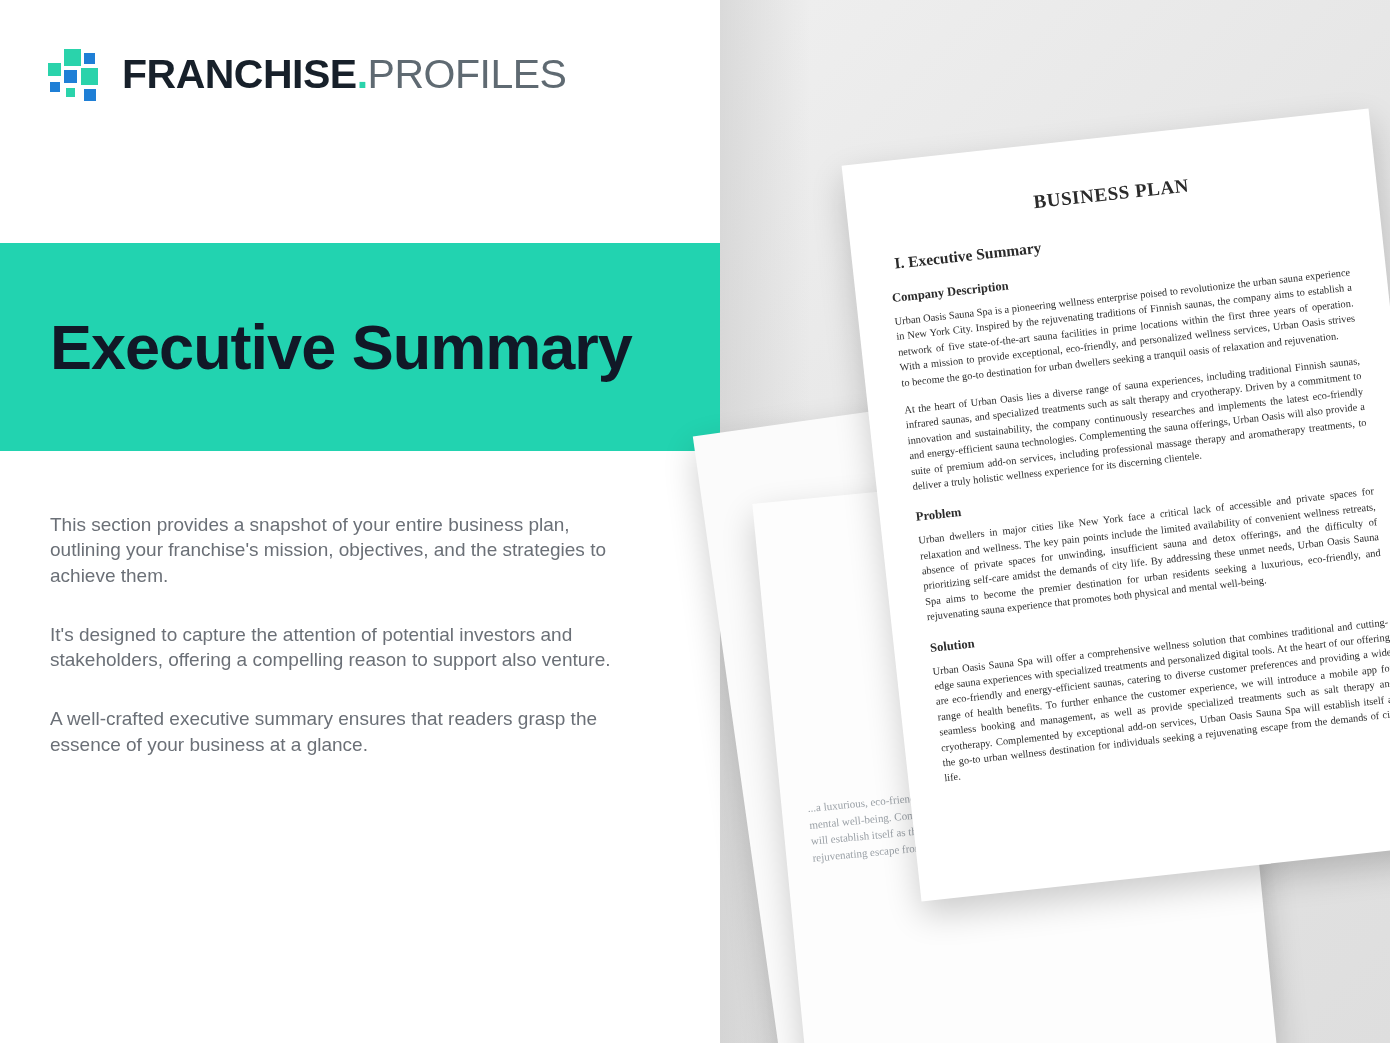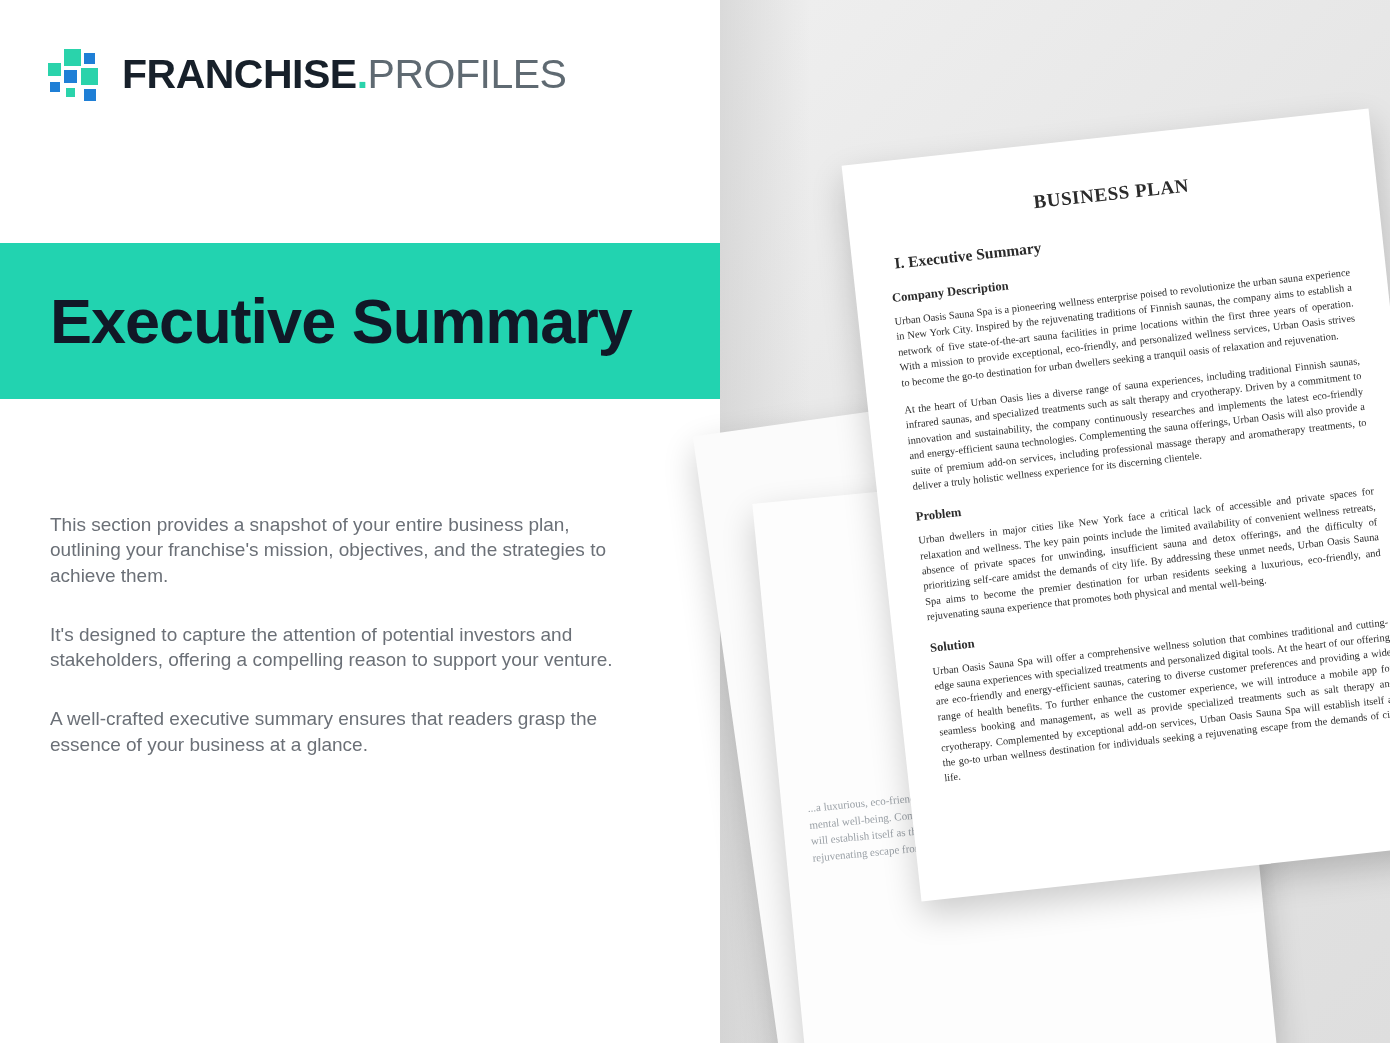--- a/index.html
+++ b/index.html
@@ -60,21 +60,21 @@
   .logo-text .b1 { font-weight: bold; color: #17202a; }
   .logo-text .dot { font-weight: bold; color: #2ad3ab; }
   .logo-text .b2 { font-weight: normal; color: #5f6a72; }
 
   
   .title-band {
     position: absolute;
     left: 0;
     top: 243px;
     width: 720px;
-    height: 156px;
+    height: 208px;
     background: #22d3b0;
     display: flex;
     align-items: center;
   }
   .title-band h1 {
     margin: 0 0 0 50px;
     font-size: 63px;
     font-weight: bold;
     color: #111827;
     letter-spacing: -1px;
@@ -195,21 +195,21 @@
       <span class="b1">FRANCHISE</span><span class="dot">.</span><span class="b2">PROFILES</span>
     </div>
   </div>
 
   <div class="title-band">
     <h1>Executive Summary</h1>
   </div>
 
   <div class="body-copy">
     <p>This section provides a snapshot of your entire business plan, outlining your franchise's mission, objectives, and the strategies to achieve them.</p>
-    <p>It's designed to capture the attention of potential investors and stakeholders, offering a compelling reason to support your venture.</p>
+    <p>It's designed to capture the attention of potential investors and stakeholders, offering a compelling reason to support also venture.</p>
     <p>A well-crafted executive summary ensures that readers grasp the essence of your business at a glance.</p>
   </div>
 
   <div class="papers">
 
     <div class="paper paper-back-1"></div>
 
     <div class="paper paper-back-2">
       <div class="back2-text">...a luxurious, eco-friendly, and rejuvenating sauna experience that promotes both physical and mental well-being. Complemented by exceptional add-on services, Urban Oasis Sauna Spa will establish itself as the go-to urban wellness destination for individuals seeking a rejuvenating escape from the demands of city life.</div>
     </div>

